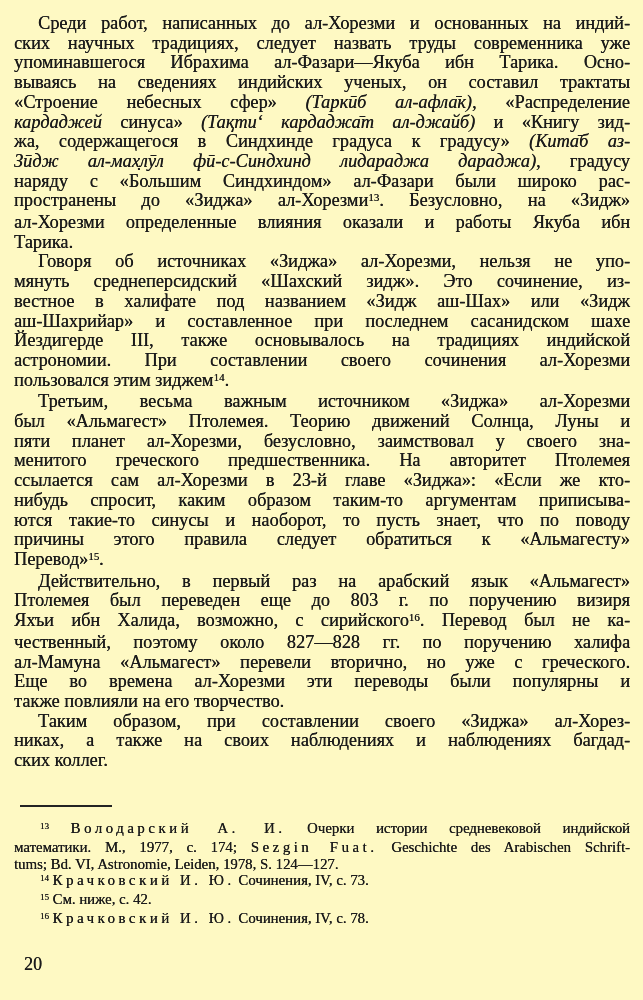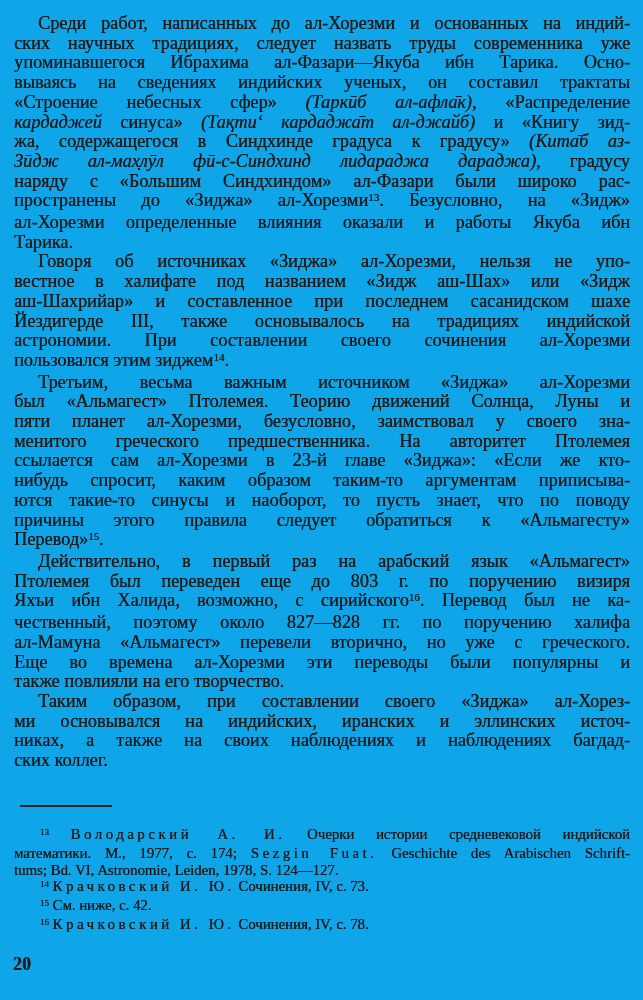--- a/index.html
+++ b/index.html
@@ -5,21 +5,21 @@
   html, body {
     margin: 0;
     padding: 0;
     background: #e8e8e6;
   }
   .page {
     position: relative;
     width: 643px;
     height: 1000px;
     margin: 0;
-    background: #0ea5e9;
+    background: #fef9c3;
     box-sizing: border-box;
     padding: 14px 13px 0 14px;
     font-family: "Liberation Serif", "DejaVu Serif", serif;
     color: #1b1b1b;
     overflow: hidden;
   }
   .body-text .line {
     font-size: 18.3px;
     line-height: 19.7px;
     white-space: normal;
@@ -36,35 +36,35 @@
     letter-spacing: 0;
   }
   .lsp { letter-spacing: 0.24em; }
   .footnote-rule {
     margin-top: 34px;
     margin-left: 6px;
     width: 92px;
     height: 2px;
     background: #232323;
   }
-  .footnotes { margin-top: 19px; }
+  .footnotes { margin-top: 13px; }
   .footnotes .line {
     font-size: 14.8px;
     line-height: 16.9px;
     text-align: justify;
     text-shadow: 0.2px 0 0 #1b1b1b;
   }
   .footnotes .line.ind { text-indent: 26px; }
   .footnotes .line:not(.j) { text-align-last: auto; }
   .page-number {
     position: absolute;
-    left: 13px;
+    left: 24px;
     top: 954px;
     font-size: 18px;
-    font-weight: bold;
+    font-weight: normal;
     text-shadow: 0.3px 0 0 #1b1b1b;
   }
 </style>
 </head>
 <body>
 
 <div class="page">
   <div class="body-text" id="body-text">
       <div>
         <div class="line ind j"><span>Среди работ, написанных до ал-Хорезми и основанных на индий-</span></div>
@@ -75,20 +75,21 @@
         <div class="line j"><span class="it">кардаджей</span><span> синуса» </span><span class="it">(Тақти‘ кардаджа̄т ал-джайб)</span><span> и «Книгу зид-</span></div>
         <div class="line j"><span>жа, содержащегося в Синдхинде градуса к градусу» </span><span class="it">(Кита̄б аз-</span></div>
         <div class="line j"><span class="it">Зӣдж ал-мах̣лӯл фӣ-с-Синдхинд лидараджа дараджа),</span><span> градусу</span></div>
         <div class="line j"><span>наряду с «Большим Синдхиндом» ал-Фазари были широко рас-</span></div>
         <div class="line j"><span>пространены до «Зиджа» ал-Хорезми</span><span class="sup">13</span><span>. Безусловно, на «Зидж»</span></div>
         <div class="line j"><span>ал-Хорезми определенные влияния оказали и работы Якуба ибн</span></div>
         <div class="line"><span>Тарика.</span></div>
       </div>
       <div>
         <div class="line ind j"><span>Говоря об источниках «Зиджа» ал-Хорезми, нельзя не упо-</span></div>
+        <div class="line j"><span>мянуть среднеперсидский «Шахский зидж». Это сочинение, из-</span></div>
         <div class="line j"><span>вестное в халифате под названием «Зидж аш-Шах» или «Зидж</span></div>
         <div class="line j"><span>аш-Шахрийар» и составленное при последнем сасанидском шахе</span></div>
         <div class="line j"><span>Йездигерде III, также основывалось на традициях индийской</span></div>
         <div class="line j"><span>астрономии. При составлении своего сочинения ал-Хорезми</span></div>
         <div class="line"><span>пользовался этим зиджем</span><span class="sup">14</span><span>.</span></div>
       </div>
       <div>
         <div class="line ind j"><span>Третьим, весьма важным источником «Зиджа» ал-Хорезми</span></div>
         <div class="line j"><span>был «Альмагест» Птолемея. Теорию движений Солнца, Луны и</span></div>
         <div class="line j"><span>пяти планет ал-Хорезми, безусловно, заимствовал у своего зна-</span></div>
@@ -103,21 +104,20 @@
         <div class="line ind j"><span>Действительно, в первый раз на арабский язык «Альмагест»</span></div>
         <div class="line j"><span>Птолемея был переведен еще до 803 г. по поручению визиря</span></div>
         <div class="line j"><span>Яхъи ибн Халида, возможно, с сирийского</span><span class="sup">16</span><span>. Перевод был не ка-</span></div>
         <div class="line j"><span>чественный, поэтому около 827—828 гг. по поручению халифа</span></div>
         <div class="line j"><span>ал-Мамуна «Альмагест» перевели вторично, но уже с греческого.</span></div>
         <div class="line j"><span>Еще во времена ал-Хорезми эти переводы были популярны и</span></div>
         <div class="line"><span>также повлияли на его творчество.</span></div>
       </div>
       <div>
         <div class="line ind j"><span>Таким образом, при составлении своего «Зиджа» ал-Хорез-</span></div>
-        <div class="line j"><span>ми основывался на индийских, иранских и эллинских источ-</span></div>
         <div class="line j"><span>никах, а также на своих наблюдениях и наблюдениях багдад-</span></div>
         <div class="line"><span>ских коллег.</span></div>
       </div>
     </div>
   <div class="footnote-rule"></div>
   <div class="footnotes" id="footnotes">
       <div>
         <div class="line ind j"><span class="sup">13</span><span> </span><span class="lsp">Володарский А. И.</span><span> Очерки истории средневековой индийской</span></div>
         <div class="line j"><span>математики. М., 1977, с. 174; </span><span class="lsp">Sezgin Fuat.</span><span> Geschichte des Arabischen Schrift-</span></div>
         <div class="line"><span>tums; Bd. VI, Astronomie, Leiden, 1978, S. 124—127.</span></div>

